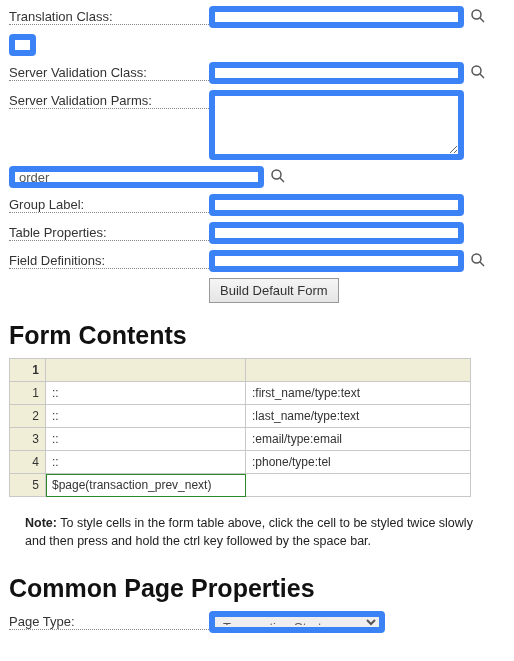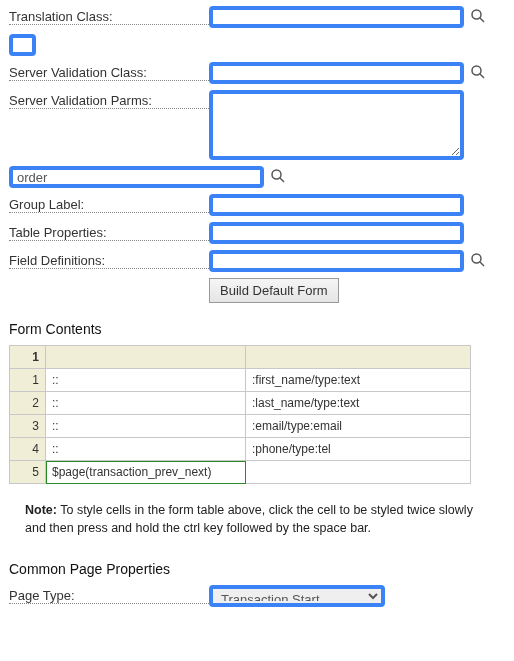--- a/index.html
+++ b/index.html
@@ -24,21 +24,21 @@
     border-bottom: 1px dotted #888;
     align-self: flex-start;
     display: inline-block;
   }
   .ctl {
     flex: 1;
     display: flex;
     align-items: flex-start;
   }
   input.text, textarea.text, select.sel {
-    border: 4px solid #3b82f6;
+    border: 6px solid #3b82f6;
     border-radius: 4px;
     padding: 2px 4px;
     font-family: Arial, Helvetica, sans-serif;
     font-size: 13px;
     color: #555;
   }
   input.text { height: 22px; }
   input.w-full { width: 255px; }
   input.w-small { width: 27px; }
   textarea.text { width: 255px; height: 70px; resize: both; }
@@ -53,22 +53,22 @@
     border: 1px solid #999;
     border-radius: 0;
     padding: 4px 10px;
     font-size: 13px;
     cursor: pointer;
     color: #333;
   }
   .btn-row { margin-left: 200px; margin-top: 2px; margin-bottom: 18px; }
 
   h2.sec {
-    font-size: 14px;
-    font-weight: normal;
+    font-size: 25px;
+    font-weight: bold;
     margin: 6px 0 8px 0;
     color: #111;
   }
 
   table.grid {
     border-collapse: collapse;
     width: 462px;
     margin-bottom: 18px;
   }
   table.grid td, table.grid th {

